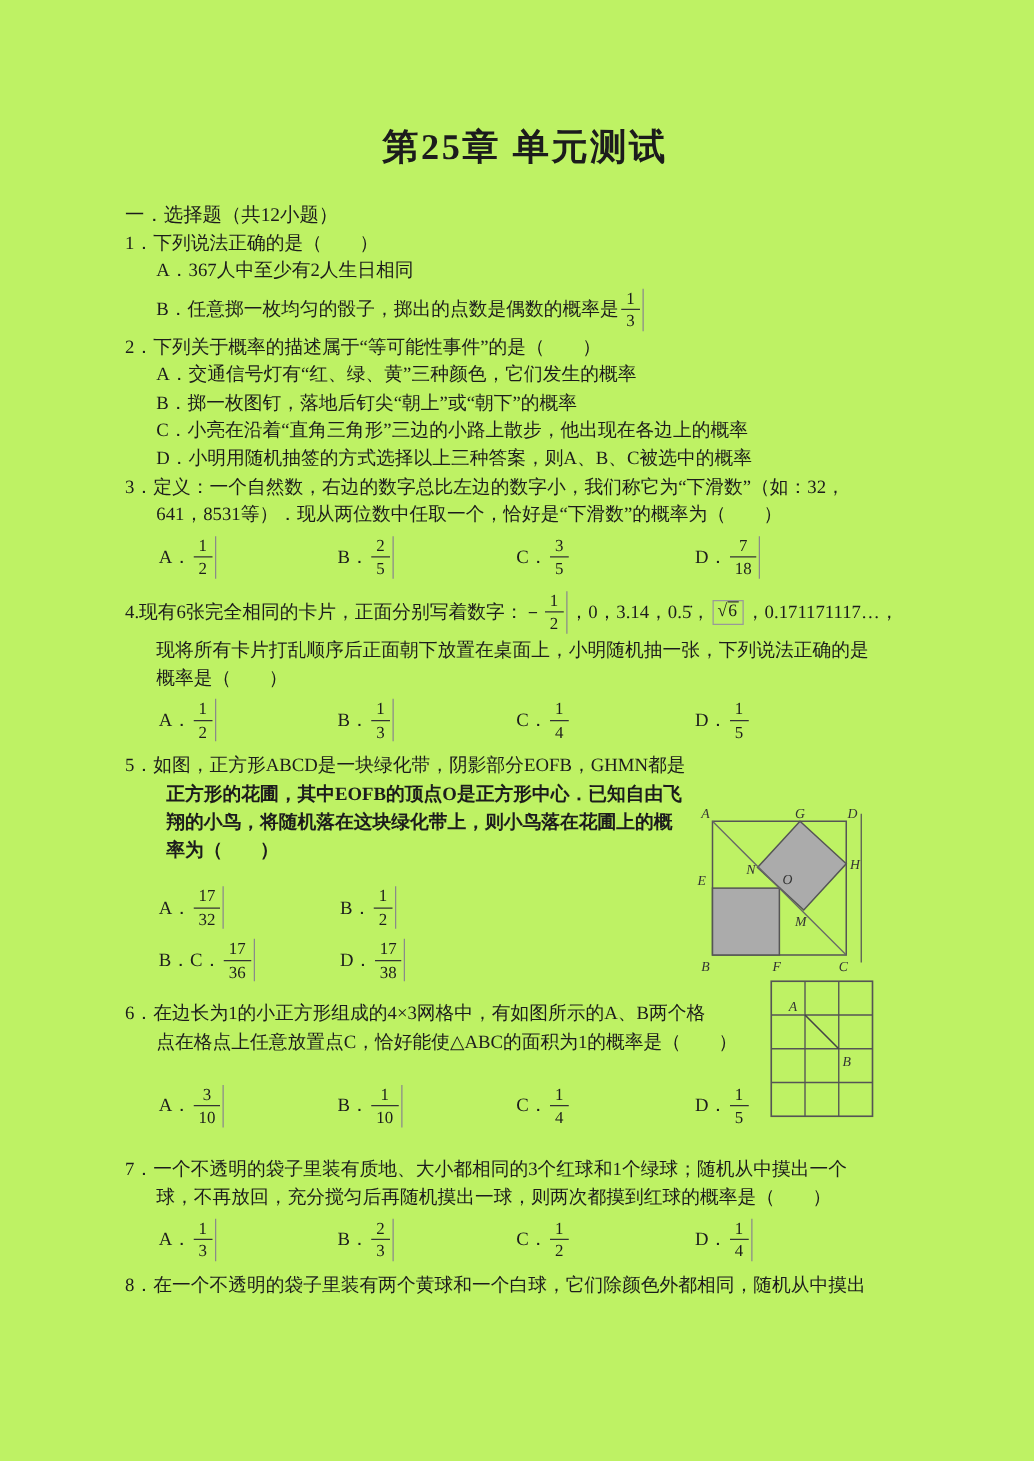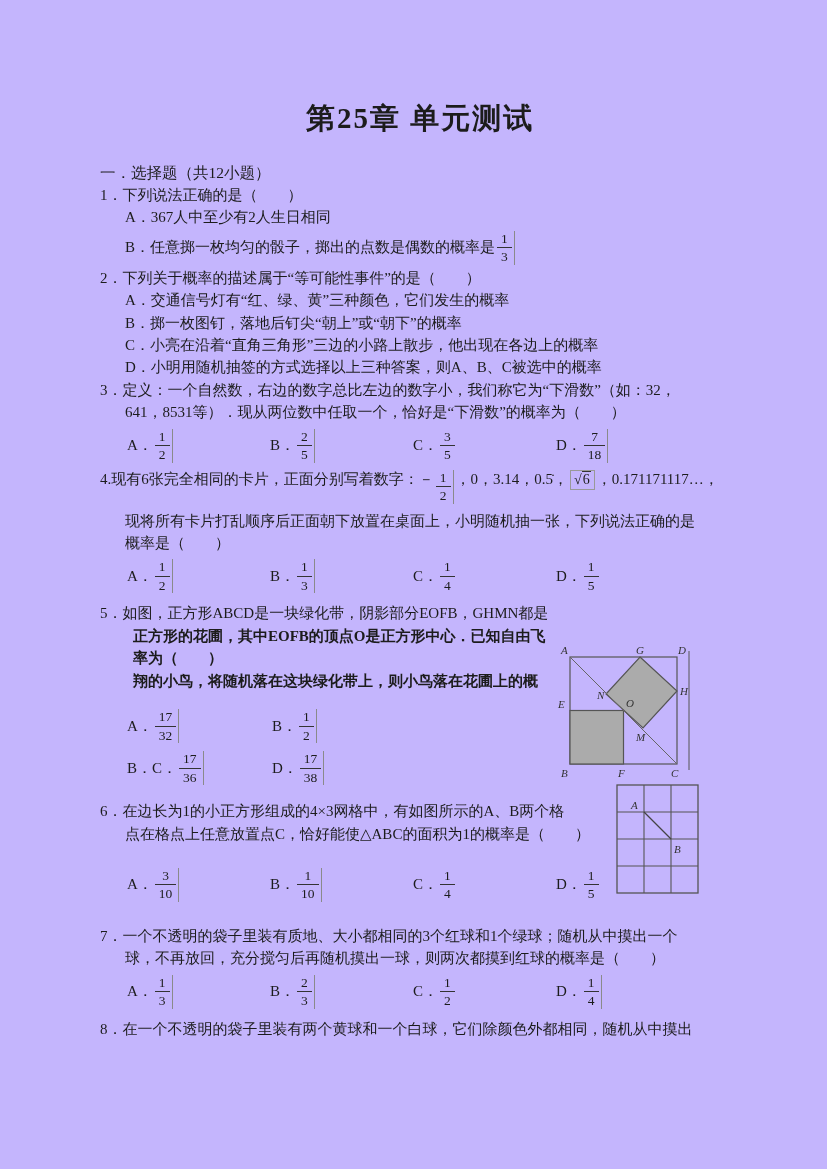--- a/index.html
+++ b/index.html
@@ -1,39 +1,39 @@
 <!DOCTYPE html>
 <html><head>
 <meta charset="utf-8">
 <style>
   html,body{margin:0;padding:0;background:#e8e8e8;}
   .page{
     position:relative;
     width:827px;height:1169px;
     margin:0 auto;
-    background:#c4b5fd;
+    background:#bef264;
     font-family:"Liberation Serif","DejaVu Serif",serif;
     font-size:15px;color:#1c1c1c;
     overflow:hidden;
   }
   .content{position:absolute;left:100px;top:0;width:640px;}
   .title{
     margin-top:96px;
     font-size:29px;font-weight:bold;
     text-align:center;letter-spacing:2px;
     line-height:44px;
   }
   .section{
     margin-top:22px;
     font-weight:normal;font-size:15.5px;line-height:22px;
   }
   .ln{line-height:22.4px;white-space:nowrap;}
   .indent{margin-left:25px;}
   .indent33{margin-left:33px;font-weight:bold;}
-  .mathline{display:flex;align-items:flex-start;height:40px;white-space:nowrap;}
+  .mathline{display:flex;align-items:center;height:40px;white-space:nowrap;}
   .fracline{display:flex;align-items:center;height:38px;white-space:nowrap;}
   .optrow{display:flex;align-items:center;margin-left:27px;height:40px;margin-top:2px;margin-bottom:2px;}
   .optrow .opt{width:143px;display:flex;align-items:center;}
   .optrow.narrow .opt{width:145px;}
   .frac{
     display:inline-block;text-align:center;vertical-align:middle;
     font-size:13.5px;line-height:1.15;
     border-right:1px solid #8a8a8a;padding-right:2px;margin:0 2px;
   }
   .frac.nobar{border-right:none;}
@@ -154,22 +154,22 @@
             <span class="num">1</span>
             <span class="den">5</span>
           </span>
         </span>
       </div>
     </div>
 
     <div class="qblock" style="margin-top:6px;">
       <div class="ln">5．如图，正方形ABCD是一块绿化带，阴影部分EOFB，GHMN都是</div>
       <div class="ln indent33">正方形的花圃，其中EOFB的顶点O是正方形中心．已知自由飞</div>
+      <div class="ln indent33">翔的小鸟，将随机落在这块绿化带上，则小鸟落在花圃上的概</div>
       <div class="ln indent33">率为（　　）</div>
-      <div class="ln indent33">翔的小鸟，将随机落在这块绿化带上，则小鸟落在花圃上的概</div>
       <div class="optrow narrow" style="margin-top:14px;">
         <span class="opt">
           <span>A．</span>
           <span class="frac">
             <span class="num">17</span>
             <span class="den">32</span>
           </span>
         </span>
         <span class="opt">
           <span>B．</span>

